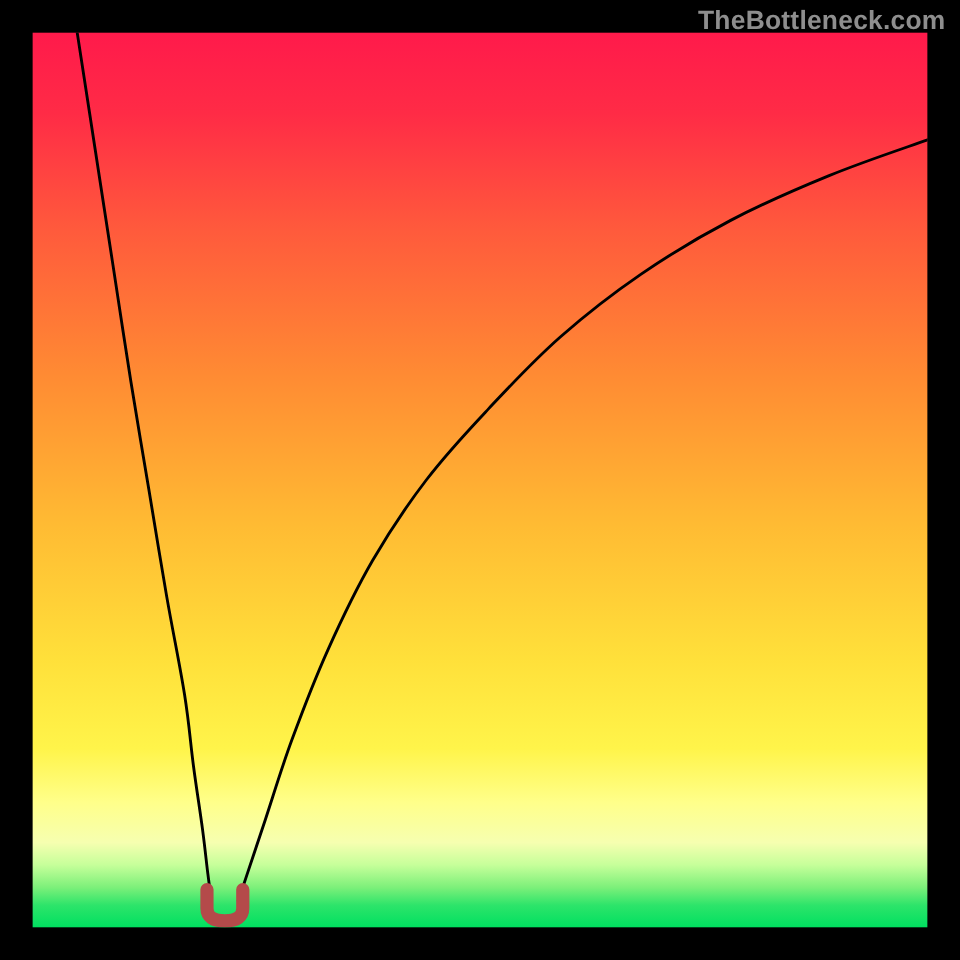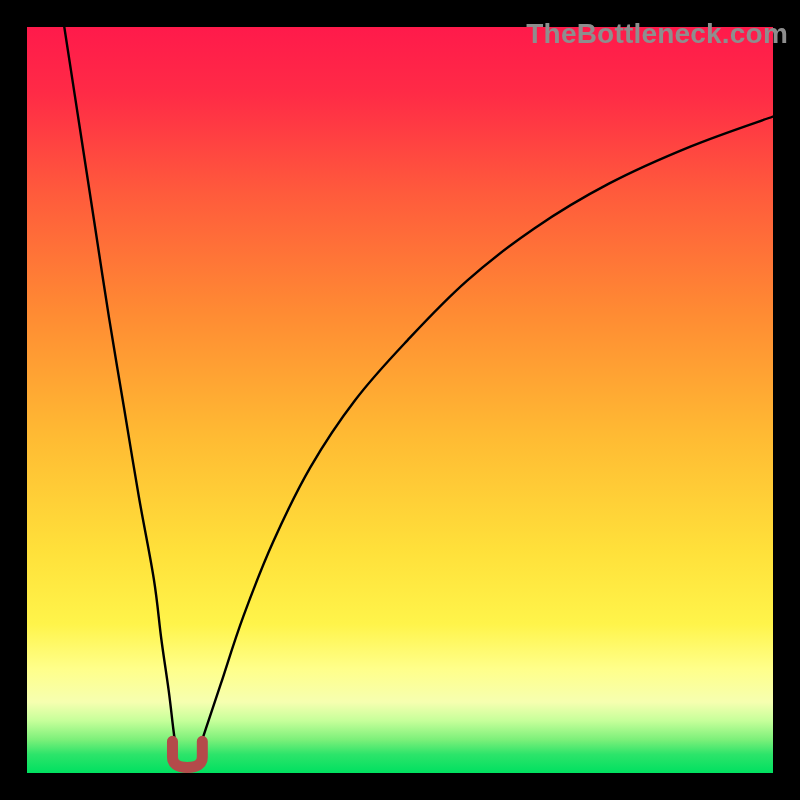--- a/index.html
+++ b/index.html
@@ -23,25 +23,24 @@
     left: 27px;
     top: 27px;
     width: 746px;
     height: 746px;
   }
   .watermark {
     position: absolute;
     top: 4px;
     right: 12px;
     font-family: Arial, Helvetica, sans-serif;
-    font-size: 28px;
+    font-size: 22px;
     font-weight: 600;
     color: #8e8e8e;
     letter-spacing: 0.2px;
-    margin-top: 14px;
   }
 </style>
 </head>
 <body>
 
 <div class="frame">
 
   <svg class="plot" viewBox="0 0 746 746" preserveAspectRatio="none">
     <defs>
       <linearGradient id="bg" x1="0" y1="0" x2="0" y2="1">

